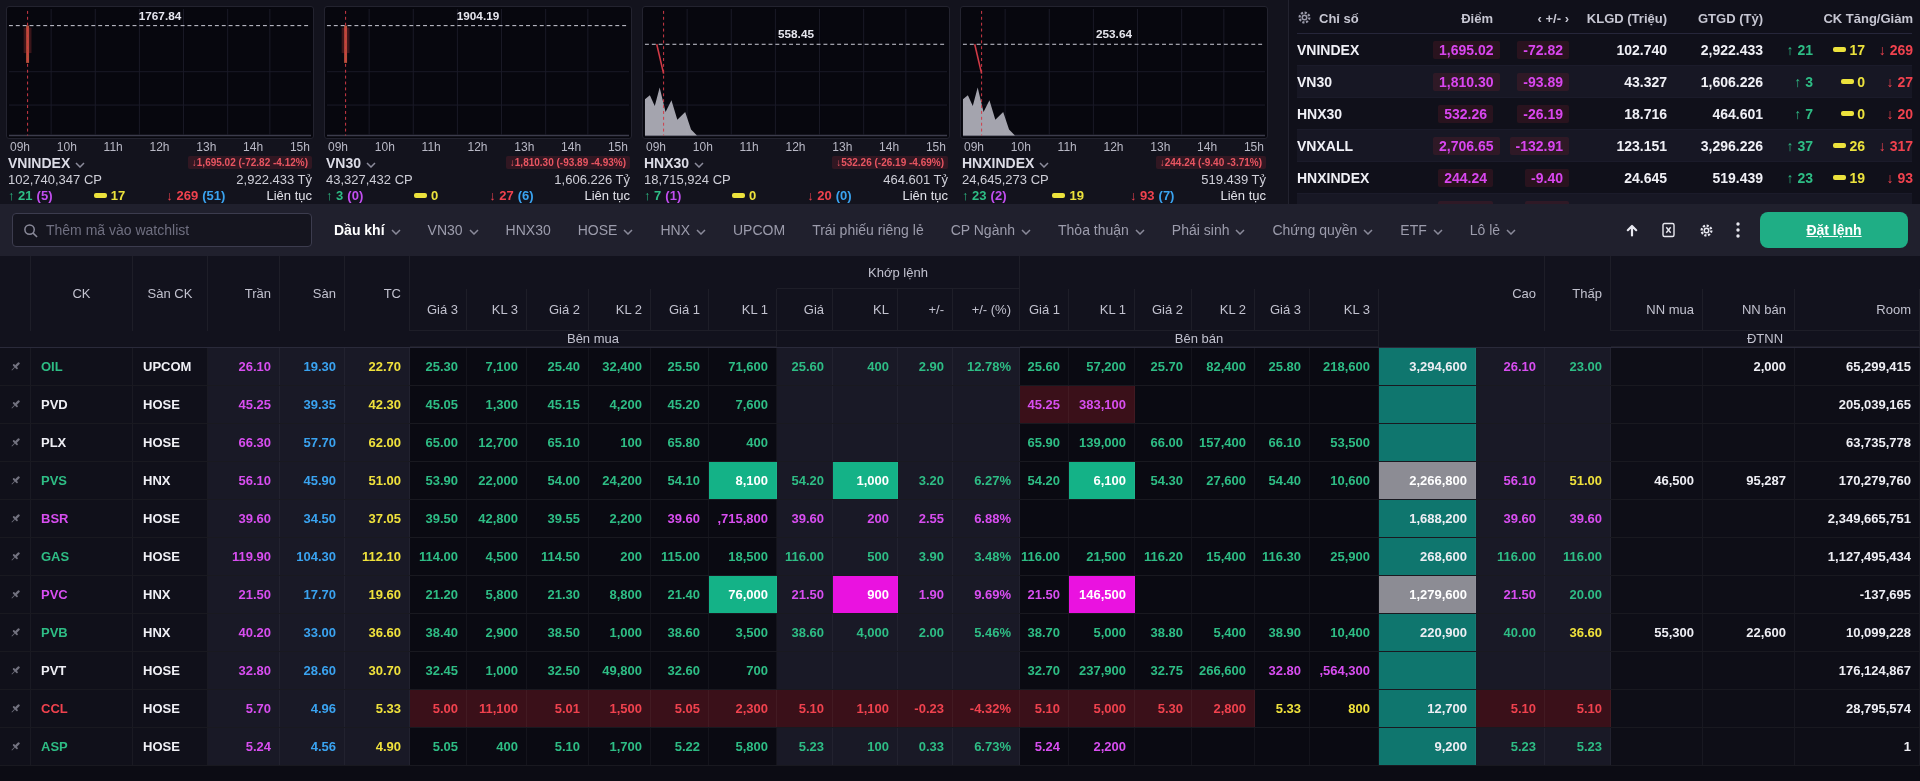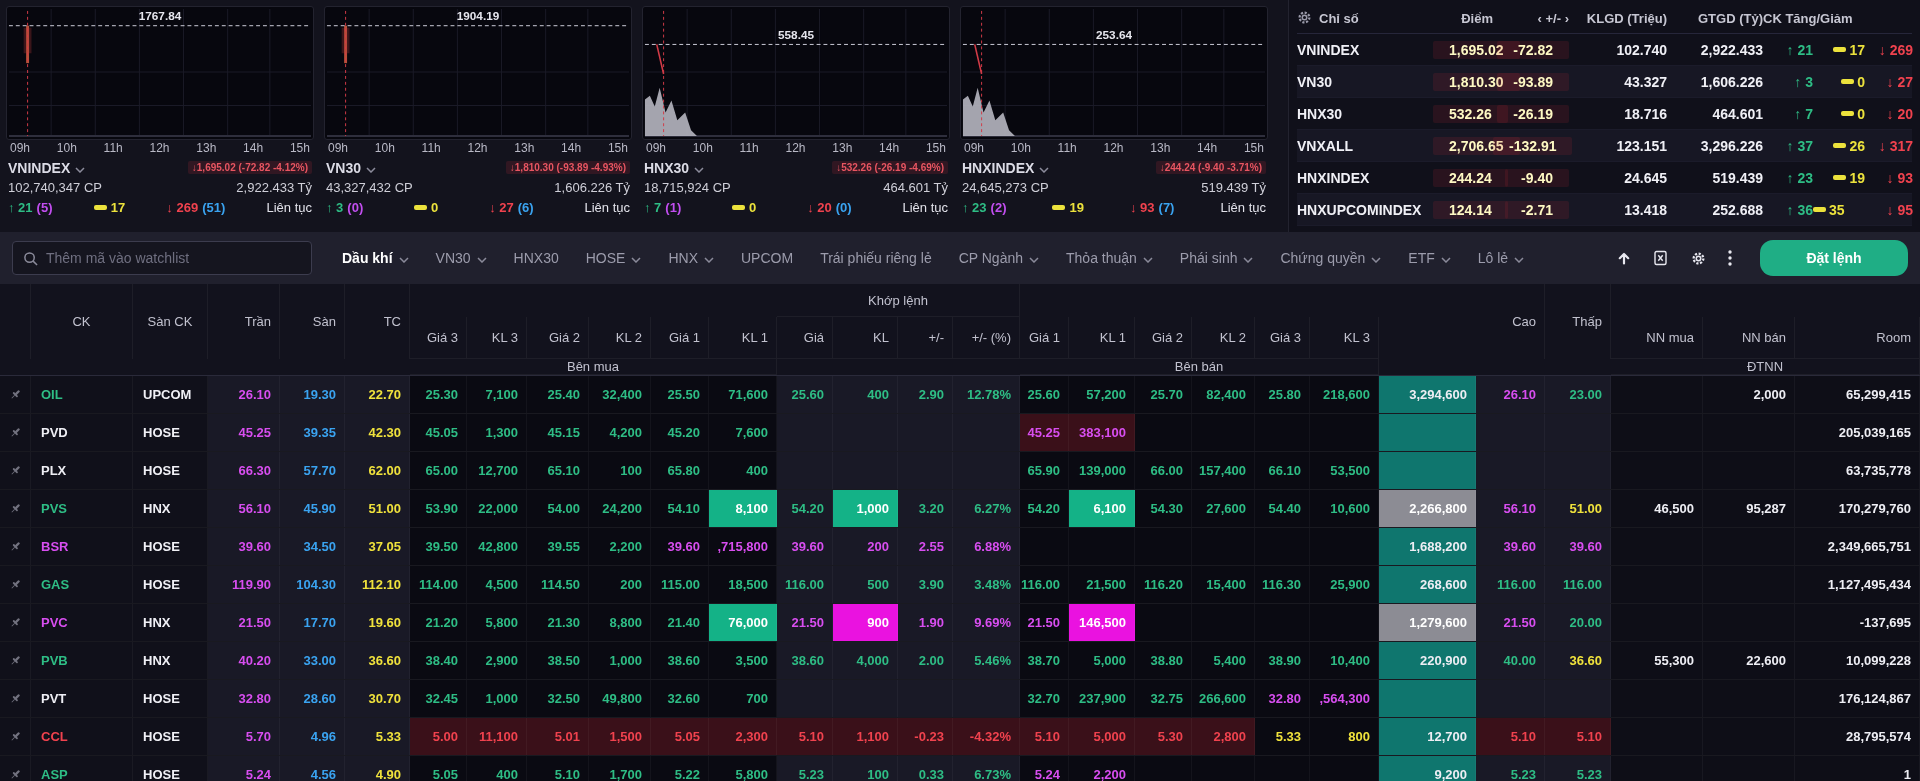--- a/index.html
+++ b/index.html
@@ -1,21 +1,21 @@
 <!DOCTYPE html>
 <html><head>
 <meta charset="utf-8">
 <style>
   * { margin:0; padding:0; box-sizing:border-box; }
   html,body { width:1920px; height:781px; overflow:hidden; background:#0c0c14;
     font-family:"Liberation Sans","DejaVu Sans",sans-serif; }
   #app { width:1920px; height:781px; display:flex; flex-direction:column; background:#0c0c14; }
 
   
-  .top { height:232px; display:flex; background:#13131d; }
+  .top { height:204px; display:flex; background:#13131d; }
   .charts { width:1288px; display:flex; gap:10px; padding:6px 6px 0 6px; }
   .chart-panel { width:308px; display:flex; flex-direction:column; }
   .plot-wrap { height:134px; background:#07070e; border:1px solid #23232f; border-radius:3px; }
   .plot-svg { width:100%; height:100%; display:block; }
   .ref-t { fill:#e6e6ee; font-size:12px; font-weight:700; text-anchor:middle; font-family:"Liberation Sans",sans-serif; }
   .refline { stroke:#cfcfda; stroke-width:1; stroke-dasharray:4 3; }
   .gridl { stroke:#1b1b28; stroke-width:1; }
   .vdash { stroke:#d23b47; stroke-width:1; stroke-dasharray:3 3; }
   .axis { height:17px; display:flex; justify-content:space-between; padding:1px 4px 0 4px;
     font-size:12px; color:#b9b9c6; }
@@ -36,45 +36,45 @@
   .d-txt { color:#f0424e; font-weight:700; }
   .d-par { color:#3aa3f0; font-weight:700; }
   .sess { color:#e2e2ea; font-weight:400; }
 
   
   .index-panel { width:632px; background:#10101a; border-left:1px solid #23232f; padding:4px 8px 0 8px; }
   .ip-grid { display:grid; grid-template-columns:136px 60px 76px 98px 96px 50px 52px 48px; align-items:center; }
   .ip-head { height:30px; color:#c6c6d2; font-size:13px; font-weight:700; border-bottom:1px solid #26263a; }
   .ip-head .hname { display:flex; align-items:center; gap:7px; }
   .ip-head .hr { text-align:right; }
-  .ip-head .hspan { grid-column:6 / span 3; text-align:left; }
+  .ip-head .hspan { grid-column:6 / span 3; text-align:right; }
   .ip-row { height:32px; font-size:14px; cursor:pointer; border-bottom:1px solid #1b1b2a; }
   .ip-row:nth-child(odd) { background:#171724; }
   .ip-name { color:#f0f0f6; font-weight:700; white-space:nowrap; overflow:hidden; max-width:132px; }
   .ip-num { text-align:right; font-weight:700; }
-  .ip-red { color:#fef9c3; background:rgba(200,40,60,.14); border-radius:2px; padding:1px 16px; justify-self:end; }
+  .ip-red { color:#d946ef; background:rgba(200,40,60,.14); border-radius:2px; padding:1px 6px; justify-self:end; }
   .ip-w { color:#f0f0f6; }
   .trio { text-align:right; font-weight:700; white-space:nowrap; }
 
   
-  .toolbar { height:52px; background:#20202d; display:flex; align-items:center; padding:0 12px; gap:8px; }
+  .toolbar { height:52px; background:#20202d; display:flex; align-items:center; padding:0 12px; }
   .search { width:300px; height:34px; background:#15151f; border:1px solid #3c3c4e; border-radius:4px;
     display:flex; align-items:center; padding:0 10px; gap:8px; }
   .search svg { color:#8a8a9a; flex:none; }
   .search input { background:transparent; border:none; outline:none; color:#d8d8e2; font-size:14px; width:100%;
     font-family:"Liberation Sans",sans-serif; }
   .search input::placeholder { color:#6f6f80; }
   .tabs { display:flex; align-items:center; gap:27px; margin-left:22px; flex:1; white-space:nowrap; }
   .tab { display:flex; align-items:flex-end; gap:6px; font-size:14px; color:#9c9cac; cursor:pointer; font-weight:400; }
   .tab.active { color:#ffffff; font-weight:700; }
   .tab svg { color:#8a8a9a; }
   .tool-icons { display:flex; align-items:center; gap:22px; color:#e8e8f0; margin-right:20px; }
   .tool-icons .tic { cursor:pointer; display:flex; align-items:center; }
-  .order-btn { width:148px; height:36px; background:#1fae85; color:#fff; border:none; border-radius:13px;
-    font-size:14px; font-weight:700; cursor:pointer; font-family:"Liberation Sans",sans-serif; }
+  .order-btn { width:148px; height:36px; background:#1fae85; color:#fff; border:none; border-radius:8px;
+    font-size:14px; font-weight:700; cursor:pointer; font-family:"Liberation Sans",sans-serif;text-decoration:underline; }
 
   
   .board { flex:1; background:#0c0c14; overflow:hidden; }
   :root { --gtc: 31px 102px 75px 72px 65px 65px 57px 60px 62px 62px 58px 68px 56px 65px 55px 67px 49px 66px 57px 63px 55px 69px 97px 69px 66px 92px 92px 125px; }
   .thead { display:grid; grid-template-columns:var(--gtc); grid-template-rows:33px 42px;
     background:#12121d; color:#c2c2cf; font-size:13px; border-bottom:1px solid #2a2a3a; }
   .hc { display:flex; align-items:center; justify-content:center; border-right:1px solid rgba(255,255,255,.05);
     border-bottom:1px solid rgba(255,255,255,.05); }
   .hc.r2 { grid-row:1 / span 2; border-bottom:none; }
   .hc.right { justify-content:flex-end; padding-right:8px; }

